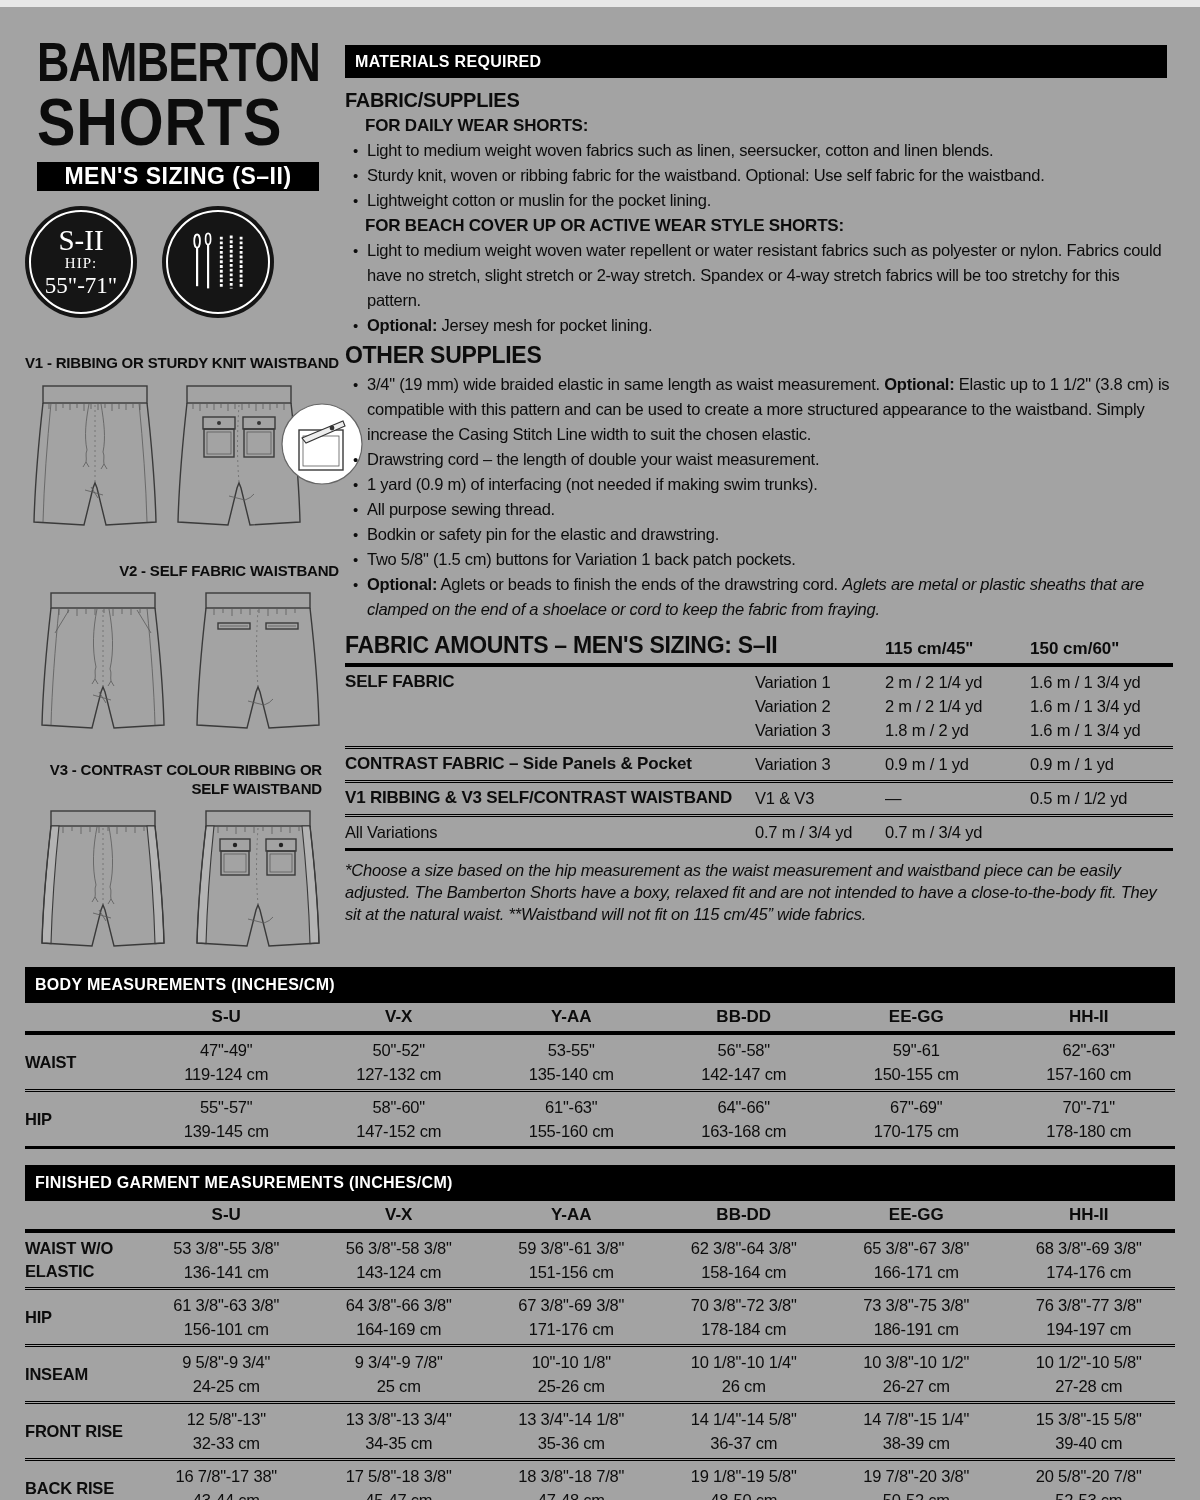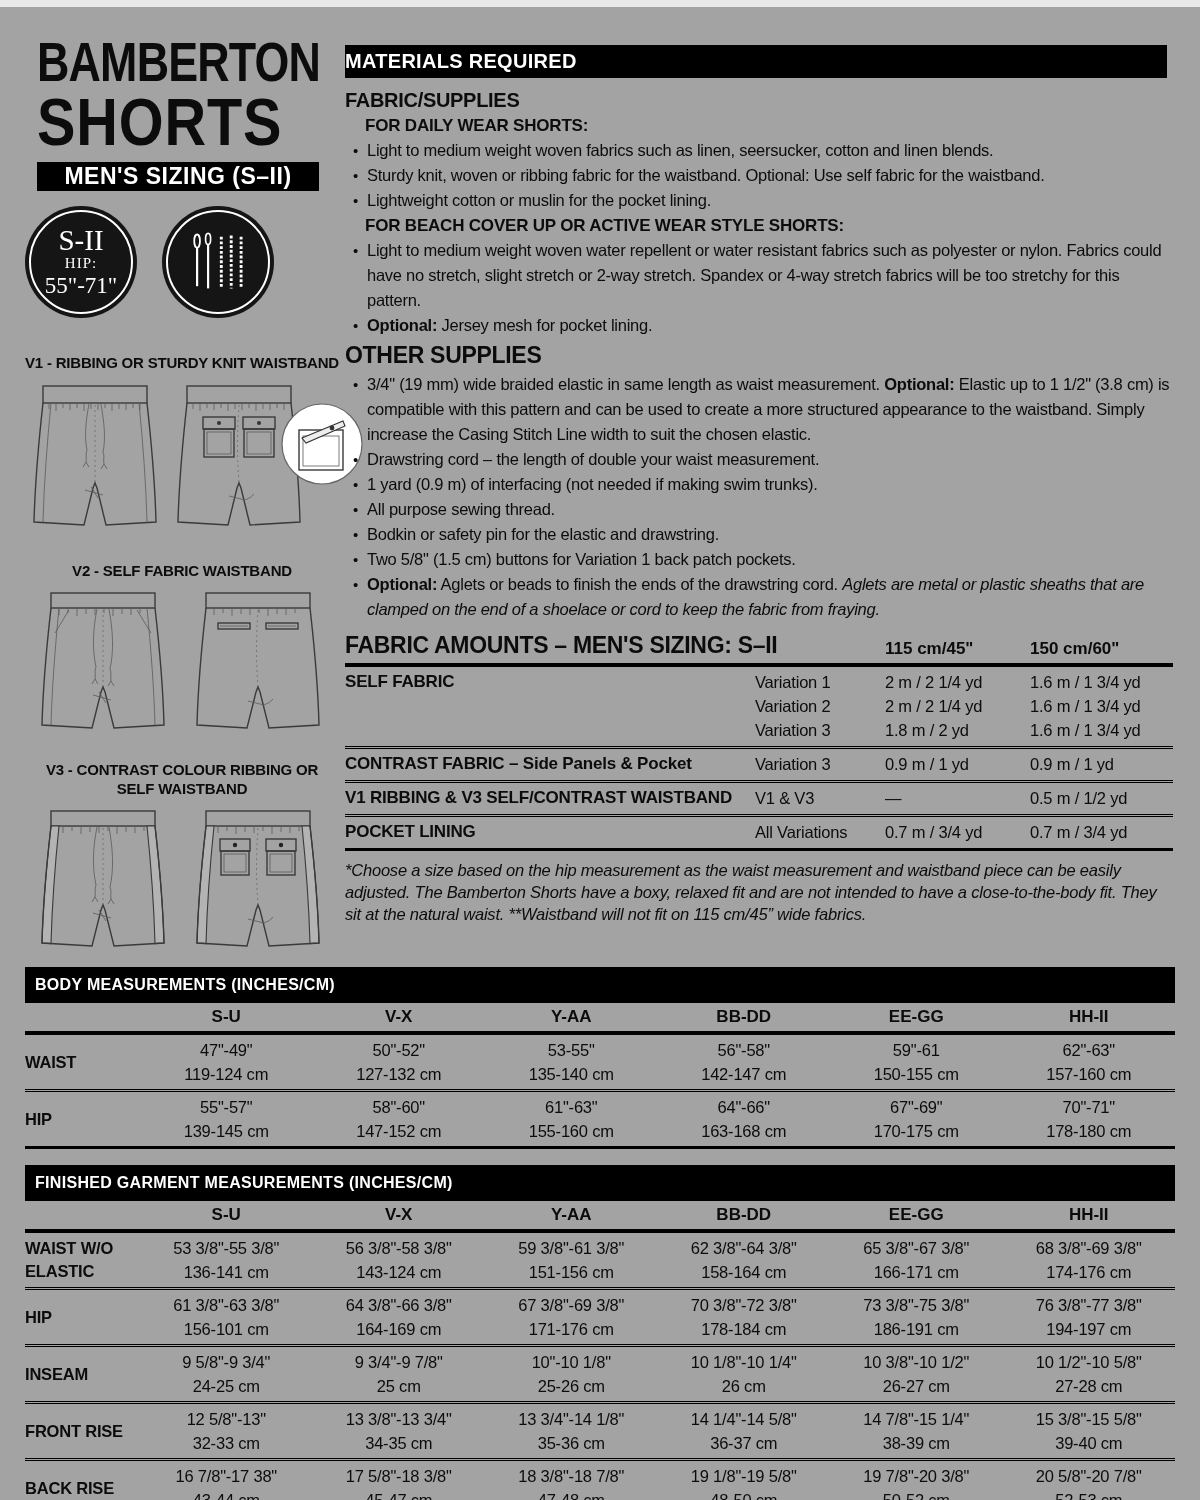--- a/index.html
+++ b/index.html
@@ -14,30 +14,30 @@
                  transform:scaleX(.86); transform-origin:top left; white-space:nowrap; margin-left:12px; }
   .sizing-banner { margin:8px 0 0 12px; width:282px; height:29px; background:#000; color:#fff;
                    font-weight:bold; font-size:23px; letter-spacing:.5px; text-align:center; line-height:29px; }
   .badges { display:flex; gap:25px; margin-top:15px; }
   .badge { position:relative; width:112px; height:112px; border-radius:50%; background:#151515;
            display:flex; flex-direction:column; align-items:center; justify-content:center; color:#fff; }
   .badge::after { content:""; position:absolute; inset:4px; border:2.5px solid #fff; border-radius:50%; }
   .badge .b1 { font-family:"Liberation Serif", serif; font-size:29px; line-height:1.05; }
   .badge .b2 { font-family:"Liberation Serif", serif; font-size:15px; letter-spacing:1px; line-height:1.15; }
   .badge .b3 { font-family:"Liberation Serif", serif; font-size:23px; line-height:1.1; }
-  .var-head { font-weight:bold; font-size:15px; letter-spacing:-.2px; text-align:center; line-height:1.25; }
+  .var-head { font-weight:bold; font-size:15px; letter-spacing:-.2px; text-align:right; line-height:1.25; }
   .vh1 { margin-top:36px; } .vh2 { margin-top:24px; } .vh3 { margin-top:24px; }
   .art { display:block; margin:6px auto 0 auto; }
   .sketch { stroke:#3a3a3a; fill:none; stroke-width:1.4; }
   .sketch-thin { stroke:#5a5a5a; fill:none; stroke-width:.8; }
   .dash { stroke:#777; fill:none; stroke-width:1; stroke-dasharray:2 3; }
 
   
   .mat-bar { position:absolute; left:345px; top:38px; width:822px; height:33px; background:#000;
-             color:#fff; font-weight:bold; font-size:20px; letter-spacing:.3px; line-height:33px; }
+             color:#fff; font-weight:bold; font-size:16px; letter-spacing:.3px; line-height:33px; padding-left:10px; }
   .right-col { position:absolute; left:345px; top:82px; width:830px; }
   .h-fabric { font-size:20px; font-weight:bold; letter-spacing:-.3px; margin-bottom:4px; }
   .h-sub { font-size:17px; font-weight:bold; letter-spacing:-.2px; margin:3px 0 2px 20px; }
   .h-other { font-size:23px; font-weight:bold; letter-spacing:-.3px; margin:4px 0 3px 0; }
   ul.blist { list-style:none; }
   ul.blist li { display:flex; font-size:16.5px; letter-spacing:-.25px; line-height:25px; }
   ul.blist .blt { width:14px; margin-left:8px; flex:0 0 14px; font-size:15px; }
   ul.blist .btxt { flex:1; }
   .seg-b { font-weight:bold; } .seg-i { font-style:italic; }
 
@@ -320,21 +320,20 @@
               <div class="fa-line">V1 &amp; V3</div>
             </div>
             <div>
               <div class="fa-line">—</div>
             </div>
             <div>
               <div class="fa-line">0.5 m / 1/2 yd</div>
             </div>
           </div>
           <div class="fa-row">
-            <div class="fa-label">POCKET LINING</div>
             <div>
               <div class="fa-line">All Variations</div>
             </div>
             <div>
               <div class="fa-line">0.7 m / 3/4 yd</div>
             </div>
             <div>
               <div class="fa-line">0.7 m / 3/4 yd</div>
             </div>
           </div>

